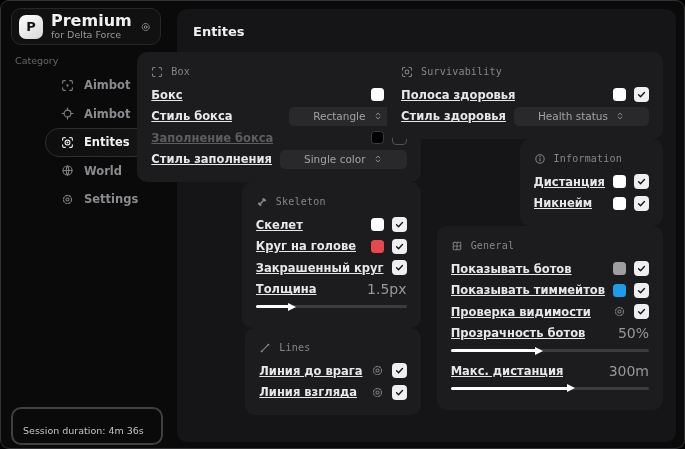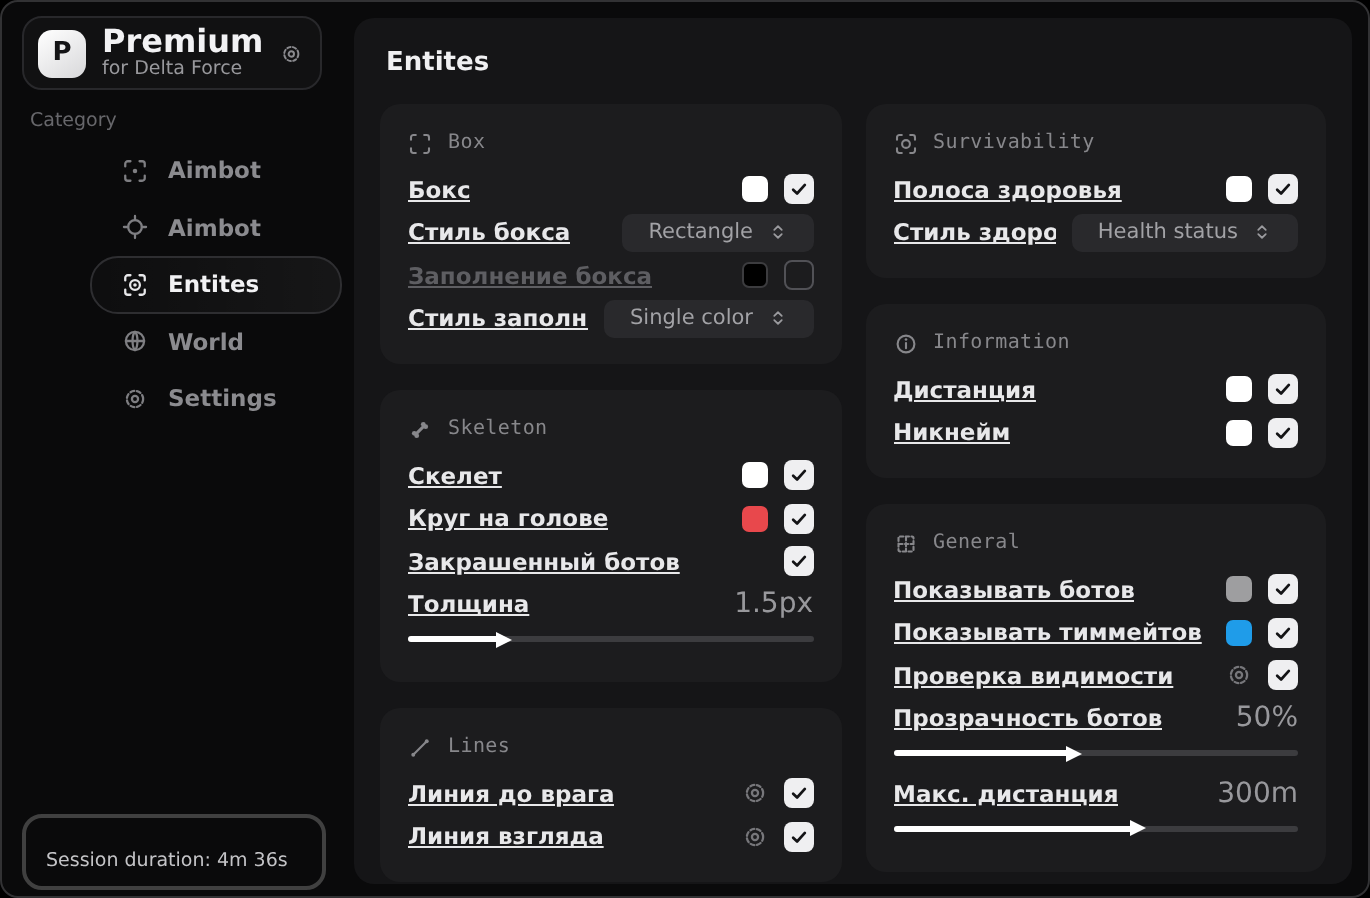--- a/index.html
+++ b/index.html
@@ -47,42 +47,42 @@
     display:flex; align-items:flex-end; padding:0 10px 7px;
   }
   .session-text { font-size:9.5px; color:#c4c4c7; }
   
   .main {
     position:absolute; left:176px; top:8px; width:499px; height:433px;
     background:#151517; border-radius:10px; padding:12px 13px;
   }
   .main-title { font-size:13px; font-weight:bold; color:#f0f0f2; margin:3px 0 13px 3px; }
   .columns { display:flex; gap:12px; align-items:flex-start; }
-  .col { flex:1; display:flex; flex-direction:column; gap:13px; min-width:0; }
+  .col { flex:1; display:flex; flex-direction:column; min-width:0;align-items:flex-end; }
   .card { background:#1c1c1e; border-radius:10px; padding:9px 14px 12px; }
   .card-header {
     display:flex; align-items:center; gap:8px; height:21px; margin-bottom:2px;
     color:#87878b; font-family:"DejaVu Sans Mono", monospace; font-size:10px; letter-spacing:.2px;
   }
   .card-header .icon { width:12px; height:12px; color:#87878b; }
   .row { height:21.5px; display:flex; align-items:center; justify-content:space-between; gap:8px; }
   .row-label { font-size:11.5px; font-weight:600; color:#e8e8ea; white-space:nowrap; overflow:hidden;text-decoration:underline; }
   .row.disabled .row-label { color:#5e5e62; }
   .controls { display:flex; align-items:center; gap:8px; flex:0 0 auto; }
   .swatch { width:13px; height:13px; border-radius:3.5px; }
   .swatch.dark-border { border:1px solid #3c3c3f; }
   .checkbox {
     width:15px; height:15px; border-radius:4px; background:#efeff1;
     display:flex; align-items:center; justify-content:center; cursor:pointer;
   }
   .checkbox svg { width:9px; height:9px; }
   .checkbox.unchecked { background:transparent; border:1.5px solid #515156; }
   .row-gear { width:13px; height:13px; color:#77777b; }
   .select {
-    height:19px; background:#29292c; border-radius:5px; padding:0 13px;
+    height:19px; background:#29292c; border-radius:5px; padding:0 24px;
     display:inline-flex; align-items:center; gap:7px; cursor:pointer;
   }
   .select-value { font-size:10.5px; color:#a2a2a6; white-space:nowrap; }
   .select .icon { width:10px; height:10px; color:#9a9a9e; }
   .slider-value { font-size:14px; color:#98989c; }
   .slider { position:relative; height:3px; background:#3c3c3f; border-radius:2px; margin:5px 0 8px; cursor:pointer; }
   .slider-fill { position:absolute; left:0; top:0; height:3px; background:#fff; border-radius:2px; }
   .slider-thumb {
     position:absolute; top:50%; width:0; height:0;
     border-top:4.5px solid transparent; border-bottom:4.5px solid transparent;
@@ -247,21 +247,21 @@
               <span class="controls">
                 <span class="swatch" style="background:#e8484c"></span>
                 <span class="checkbox">
                   <svg viewBox="0 0 16 16" fill="none" stroke="#141416" stroke-width="2.4" stroke-linecap="round" stroke-linejoin="round">
                     <path d="M2.8 8.6 6.3 12 13.2 4.4"></path>
                   </svg>
                 </span>
               </span>
             </div>
             <div class="row">
-              <span class="row-label">Закрашенный ботов</span>
+              <span class="row-label">Закрашенный круг</span>
               <span class="controls">
                 <span class="checkbox">
                   <svg viewBox="0 0 16 16" fill="none" stroke="#141416" stroke-width="2.4" stroke-linecap="round" stroke-linejoin="round">
                     <path d="M2.8 8.6 6.3 12 13.2 4.4"></path>
                   </svg>
                 </span>
               </span>
             </div>
             <div class="row">
               <span class="row-label">Толщина</span>

